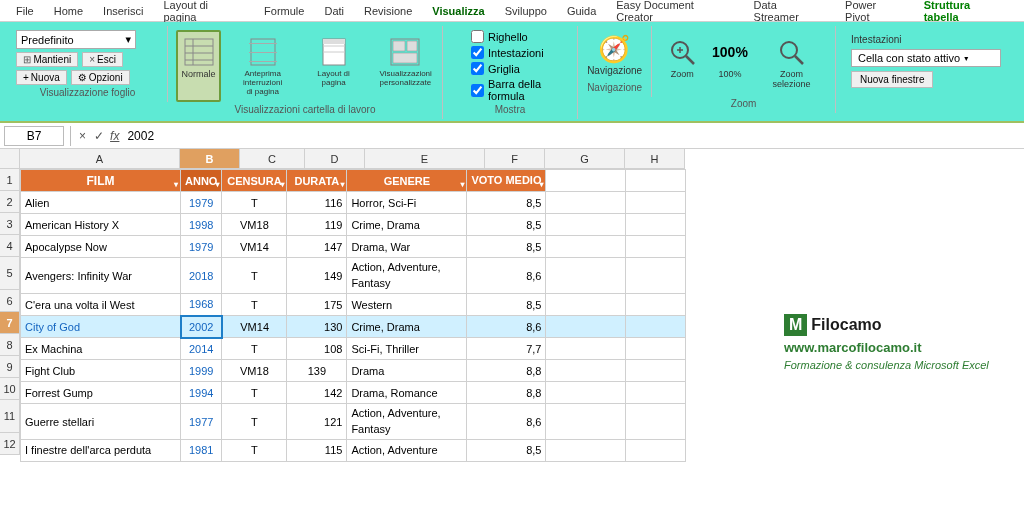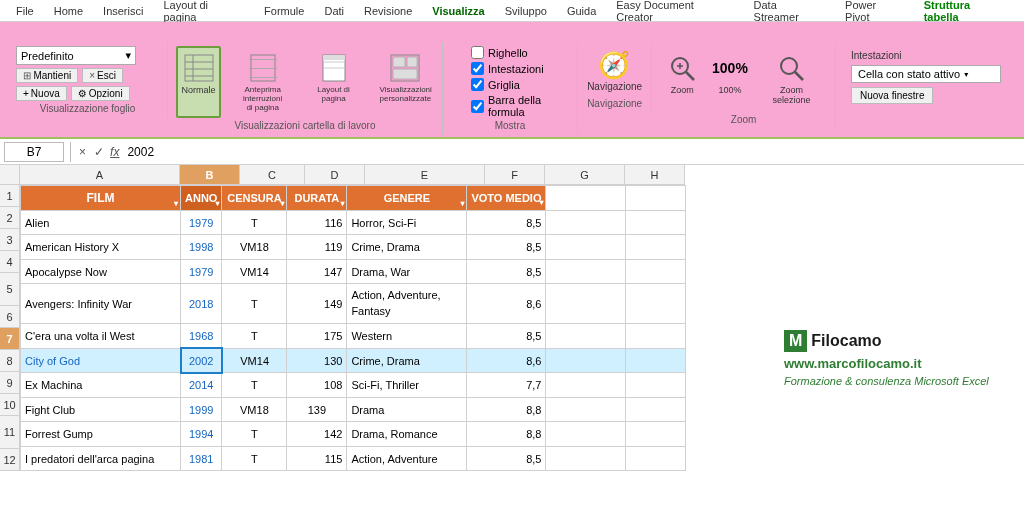--- a/index.html
+++ b/index.html
@@ -19,23 +19,23 @@
       padding: 2px 8px;
       cursor: pointer;
       font-size: 11px;
       color: #333;
     }
     .menu-item.active { color: #006400; font-weight: 600; }
     .menu-item.special { color: #008000; font-weight: 600; }
 
     
     .ribbon {
-      background: #f9a8d4;
+      background: #5eead4;
       border-bottom: 2px solid #a0c060;
-      padding: 20px 8px 2px 8px;
+      padding: 4px 8px 2px 8px;
       min-height: 88px;
     }
 
     .ribbon-groups {
       display: flex;
       align-items: flex-start;
       gap: 0;
     }
 
     .ribbon-group {
@@ -682,23 +682,33 @@
             <td>Forrest Gump</td>
             <td class="year-cell">1994</td>
             <td style="text-align:center;">T</td>
             <td style="text-align:right;">142</td>
             <td>Drama, Romance</td>
             <td style="text-align:right;">8,8</td>
             <td></td>
             <td></td>
           </tr>
 
-
-          <tr>
-            <td>I predatori dell'arca pagina</td>
+          <tr>
+            <td>Guerre stellari</td>
+            <td class="year-cell">1977</td>
+            <td style="text-align:center;">T</td>
+            <td style="text-align:right;">121</td>
+            <td style="white-space:normal; line-height:1.4;">Action, Adventure, Fantasy</td>
+            <td style="text-align:right;">8,6</td>
+            <td></td>
+            <td></td>
+          </tr>
+
+          <tr>
+            <td>I finestre dell'arca perduta</td>
             <td class="year-cell">1981</td>
             <td style="text-align:center;">T</td>
             <td style="text-align:right;">115</td>
             <td>Action, Adventure</td>
             <td style="text-align:right;">8,5</td>
             <td></td>
             <td></td>
           </tr>
         </tbody>
           </table>

